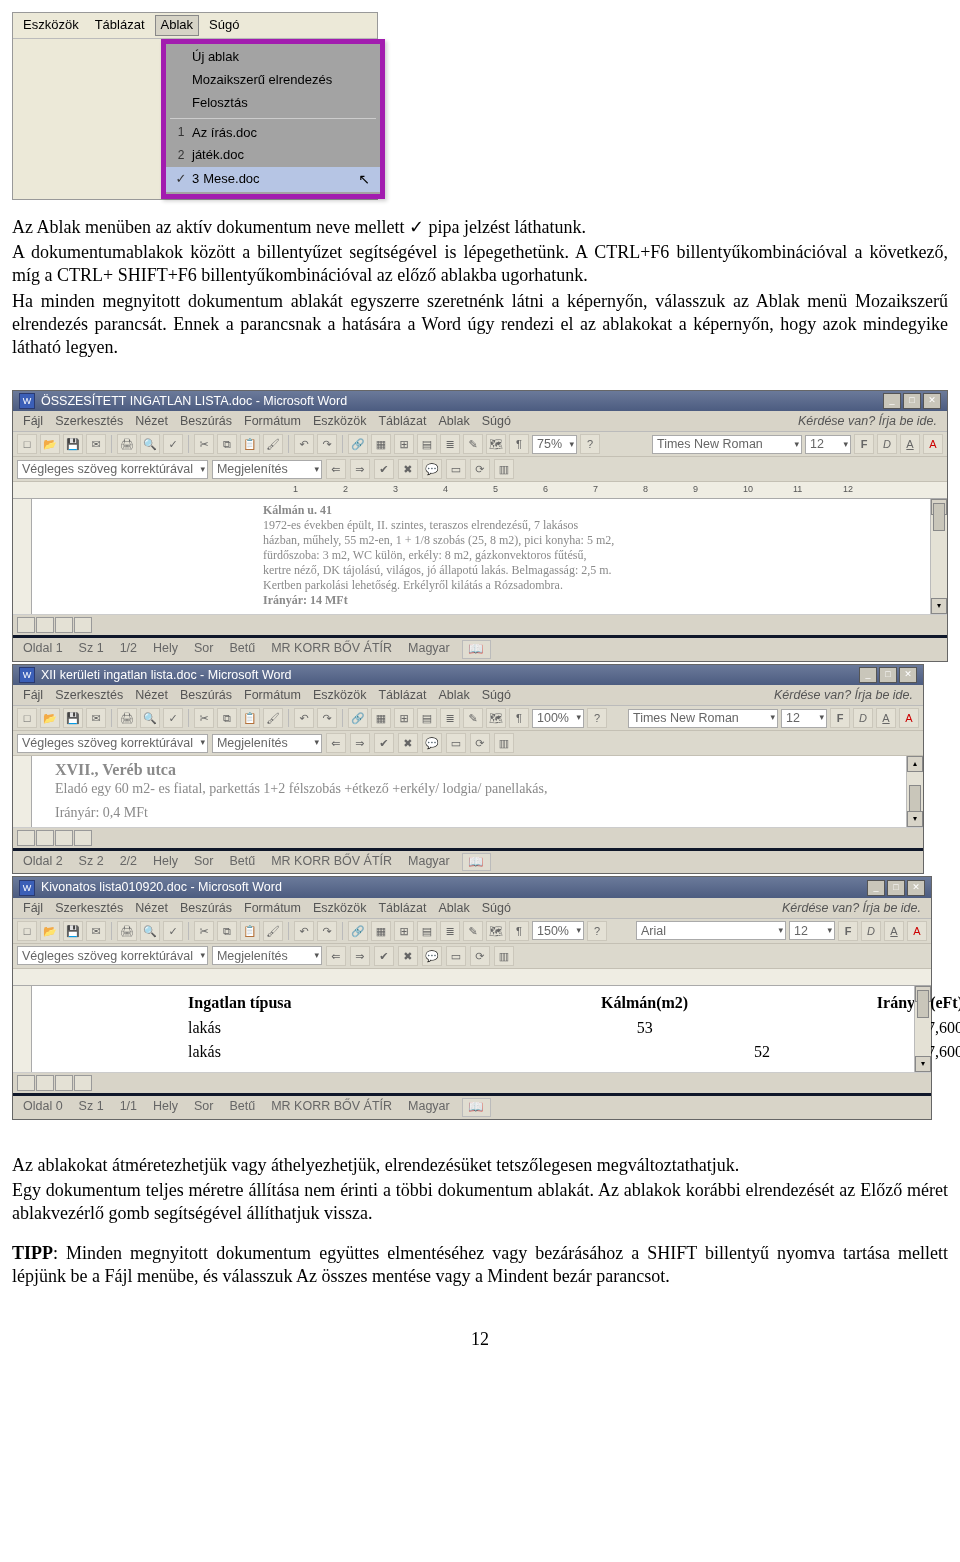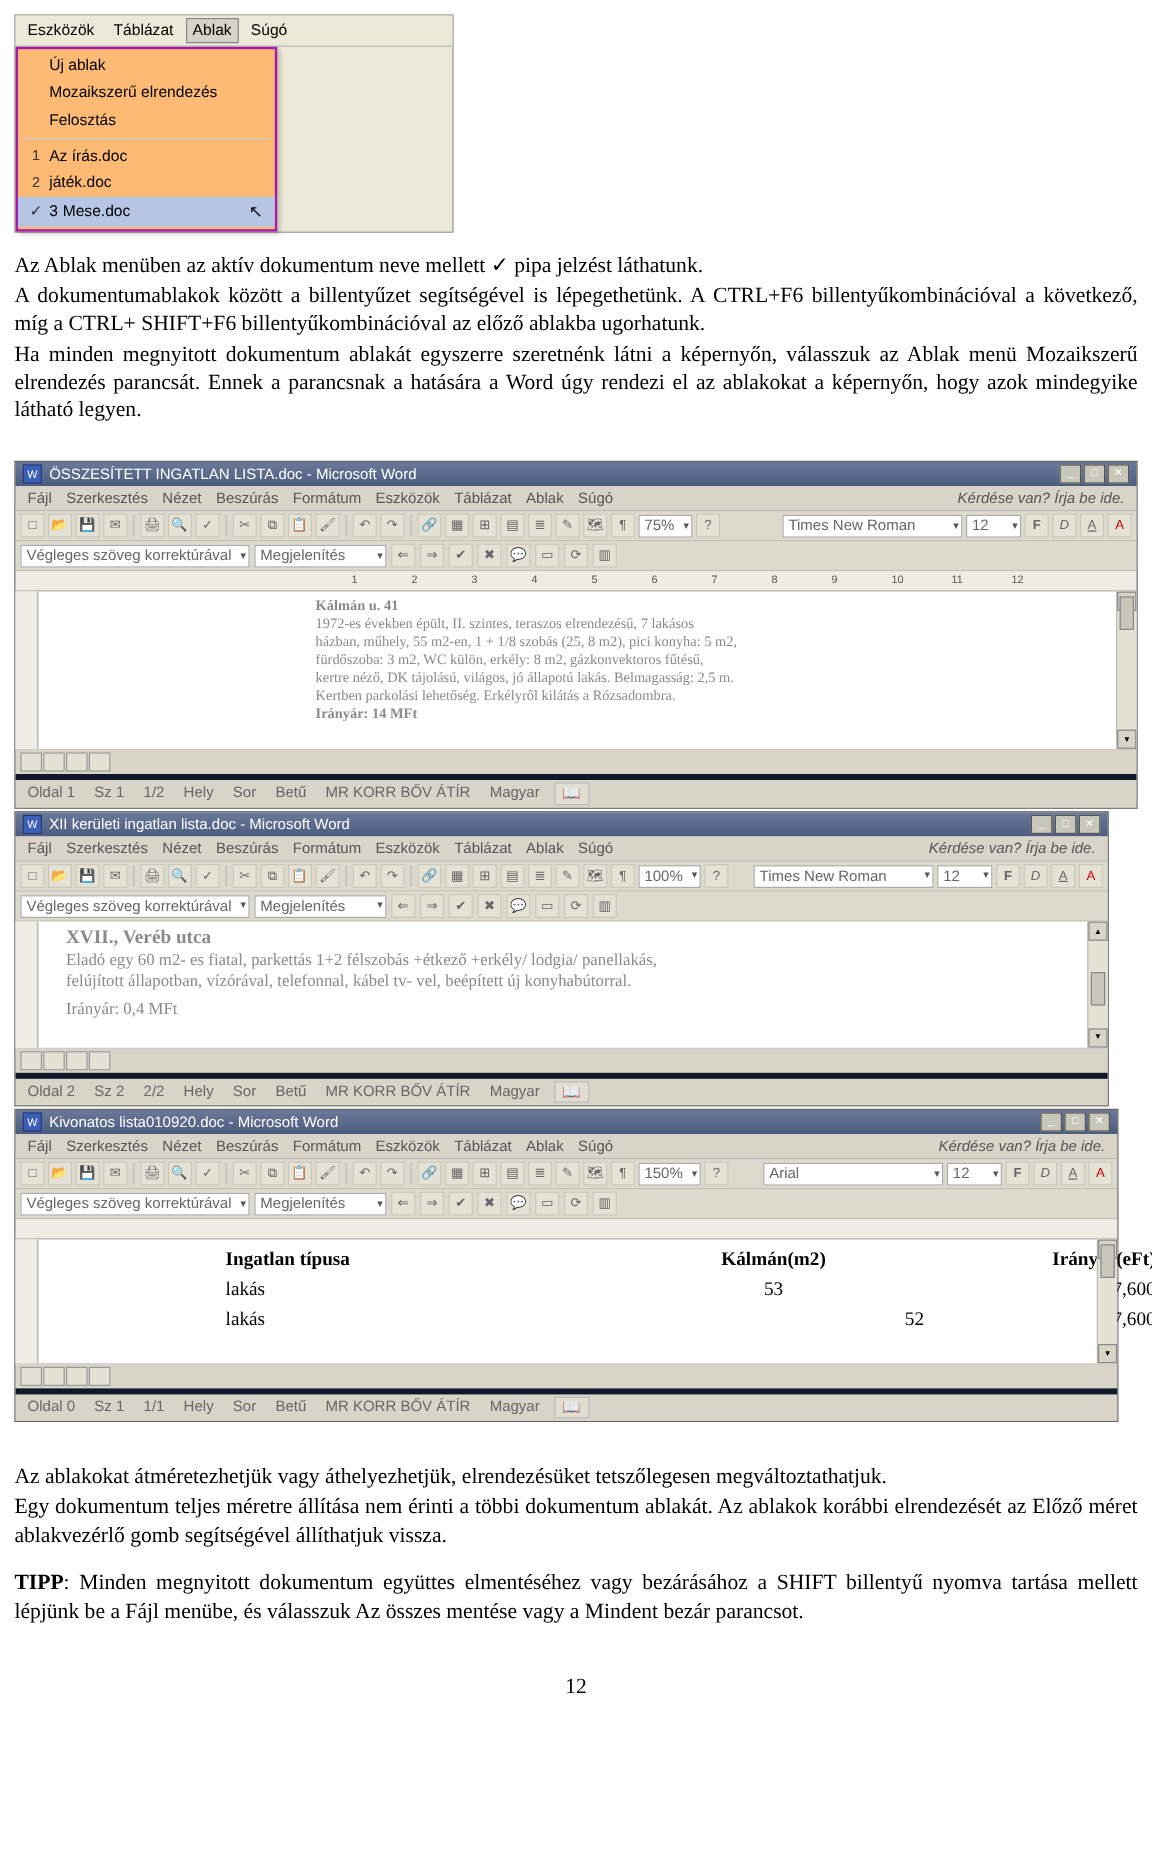--- a/index.html
+++ b/index.html
@@ -28,23 +28,24 @@
     border-bottom: 1px solid #bbb;
   }
   .menu-bar span { padding: 2px 6px; }
   .menu-bar .pressed {
     background: #d6d3c6;
     border: 1px solid #888;
     padding: 1px 5px;
   }
   .dropdown {
     position: relative;
+    margin-left: 148px;
     width: 214px;
-    background: #fdba74;
-    border: 2px solid #a21caf;
+    background: #a3a3a3;
+    border: 5px solid #a21caf;
     box-shadow: 2px 2px 4px rgba(0,0,0,.2);
   }
   .dropdown-inner { padding: 2px 0; }
   .dd-row {
     display: flex;
     align-items: center;
     padding: 3px 4px;
   }
   .dd-gutter {
     width: 22px;
@@ -145,21 +146,21 @@
     background:#dcd9cd; color:#666;
   }
   .ruler {
     height:16px; background:#efede3;
     border-bottom:1px solid #aaa;
     position:relative;
     font-size:9px; color:#555;
   }
   .ruler .rlabel { position:absolute; top:2px;}
   .doc-area {
-    background:#fff; padding:4px 8px 22px 42px;
+    background:#fff; padding:4px 8px 6px 42px;
     position:relative;
   }
   .doc-area.gray .doctext { color:#8a8a8a; }
   .vr {
     position:absolute; left:0; top:0; bottom:0; width:18px;
     background:#efede3; border-right:1px solid #aaa;
   }
   .doctext {
     font-family:"Times New Roman",serif;
     font-size:14px; line-height:1.25;
@@ -174,21 +175,21 @@
     position:absolute; left:2px; right:2px; top:4px; height:26px;
     background:#c9c6ba; border:1px solid #888;
   }
   .scrollbar-v .arr{
     position:absolute; left:0; right:0; height:14px;
     background:#d8d4c8; border:1px solid #888;
     display:flex;align-items:center;justify-content:center;font-size:8px;
   }
   .status {
     display:flex; gap:8px; padding:2px 6px;
-    background:#d8d4c8; border-top:5px solid #0f172a;
+    background:#d8d4c8; border-top:3px solid #0f172a;
     color:#666;
   }
   .status span { padding:0 4px; }
   .status .box { border:1px solid #bbb; padding:0 6px; background:#e0ddd1;}
   .views {
     display:flex; gap:1px; padding:2px 4px;
     background:#d8d4c8; border-top:1px solid #ccc;
   }
   .views .v { width:16px;height:14px;border:1px solid #999;background:#e4e1d5;}
 
@@ -455,21 +456,20 @@
         <span class="tb-btn">💬</span>
         <span class="tb-btn">▭</span>
         <span class="tb-btn">⟳</span>
         <span class="tb-btn">▥</span>
       </div>
     <div class="doc-area gray">
       <div class="vr"></div>
       <div class="doctext">
         <strong style="font-size:16px">XVII., Veréb utca</strong><br>
         <span>Eladó egy 60 m2- es fiatal, parkettás 1+2 félszobás +étkező +erkély/ lodgia/ panellakás,</span><br>
-        <span>felújított állapotban, vízórával, telefonnal, kábel tv- vel, beépített új konyhabútorral.</span>
       </div>
       <div class="doctext" style="margin-top:6px"><span>Irányár: 0,4 MFt</span></div>
       <div class="scrollbar-v">
           <div class="arr" style="top:0">▴</div>
           <div class="thumb" style="top:40%"></div>
           <div class="arr" style="bottom:0">▾</div>
         </div>
     </div>
     <div class="views">
         <span class="v"></span>

